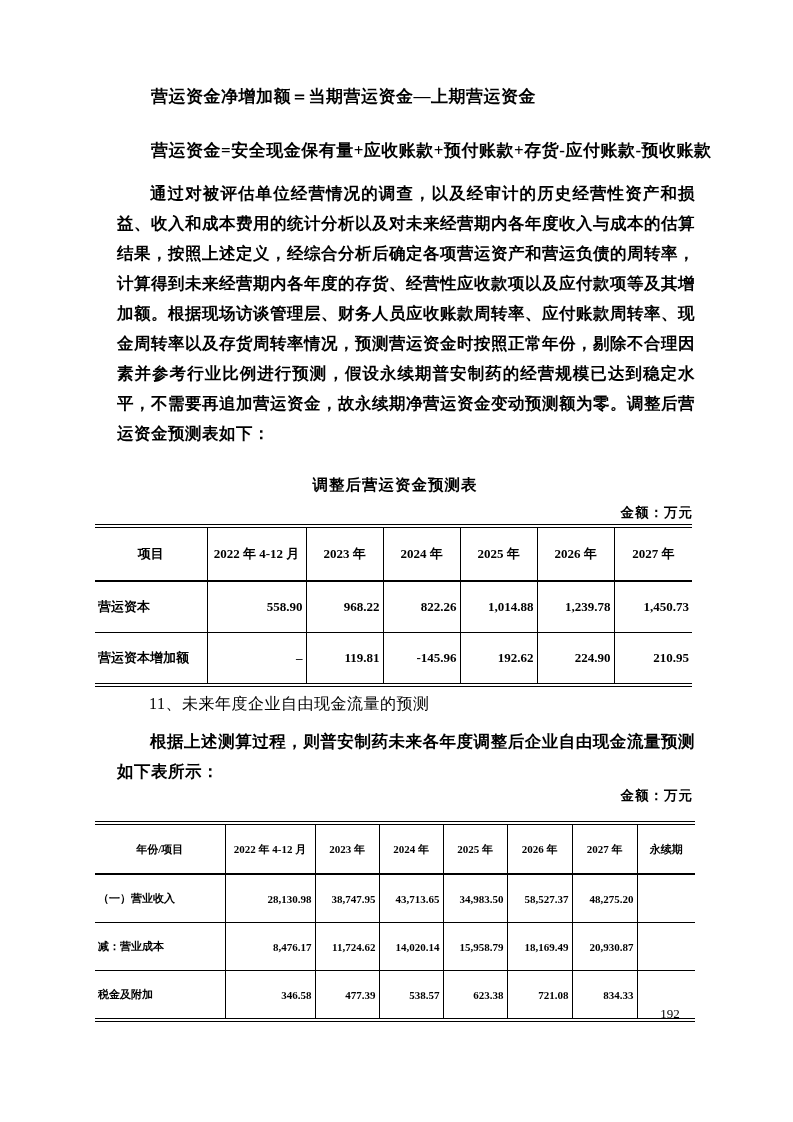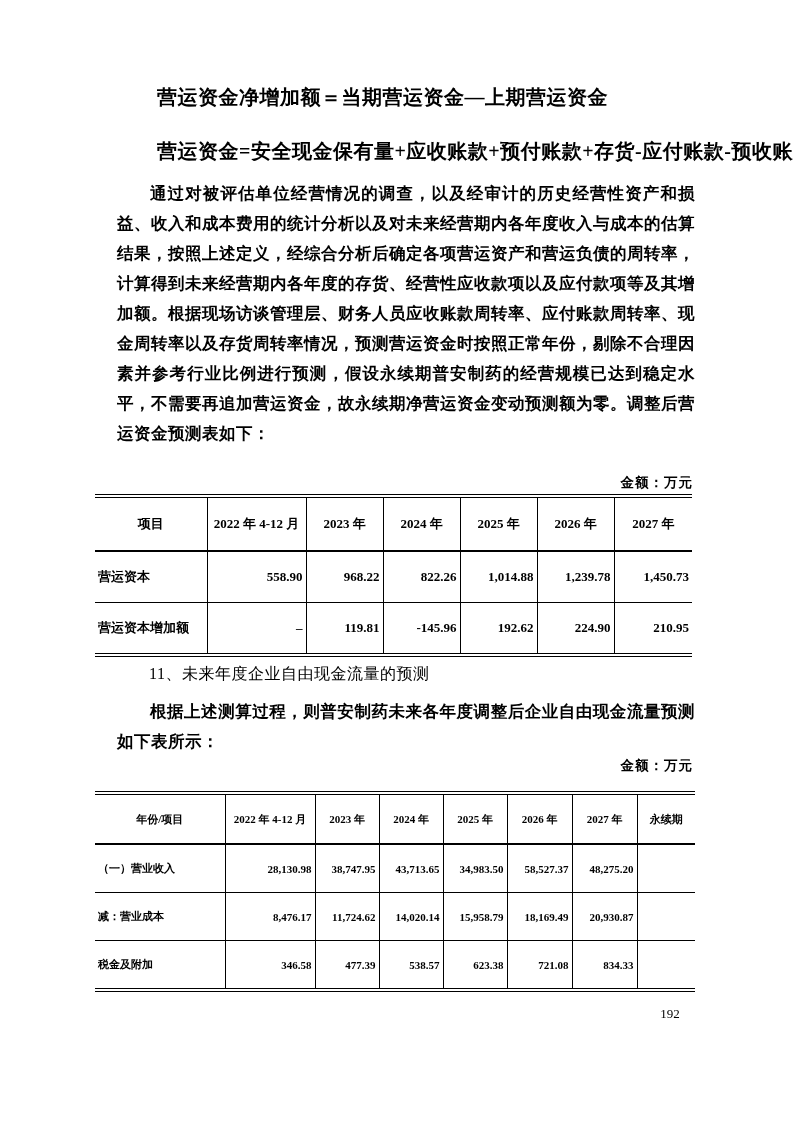--- a/index.html
+++ b/index.html
@@ -12,21 +12,21 @@
     color:#000;
   }
   .content{
     position:absolute;
     left:95px;top:0;
     width:600px;
     padding-top:82px;
   }
   .formula{
     margin:0 0 24px 22px;
-    font-size:20px;line-height:30px;
+    font-size:17px;line-height:30px;
     font-weight:bold;
     text-indent:2em;
     letter-spacing:0.5px;
     white-space:nowrap;
   }
   .formula2{margin-bottom:13px;margin-top:22px;}
   .para{
     margin:0 0 22px 22px;
     font-size:16.5px;line-height:30px;
     font-weight:bold;
@@ -109,20 +109,21 @@
 <div class="page">
   <div class="content">
 
     <p class="formula">营运资金净增加额＝当期营运资金—上期营运资金</p>
 
 
     <p class="formula formula2">营运资金=安全现金保有量+应收账款+预付账款+存货-应付账款-预收账款</p>
 
     <p class="para para-mid">通过对被评估单位经营情况的调查，以及经审计的历史经营性资产和损益、收入和成本费用的统计分析以及对未来经营期内各年度收入与成本的估算结果，按照上述定义，经综合分析后确定各项营运资产和营运负债的周转率，计算得到未来经营期内各年度的存货、经营性应收款项以及应付款项等及其增加额。根据现场访谈管理层、财务人员应收账款周转率、应付账款周转率、现金周转率以及存货周转率情况，预测营运资金时按照正常年份，剔除不合理因素并参考行业比例进行预测，假设永续期普安制药的经营规模已达到稳定水平，不需要再追加营运资金，故永续期净营运资金变动预测额为零。调整后营运资金预测表如下：</p>
 
+    <div class="table-title">调整后营运资金预测表</div>
 
     <div class="unit-label">金额：万元</div>
 
     <table class="t t1">
       <colgroup>
         <col style="width:112px">
           <col style="width:99px">
           <col style="width:77px">
           <col style="width:77px">
           <col style="width:77px">

